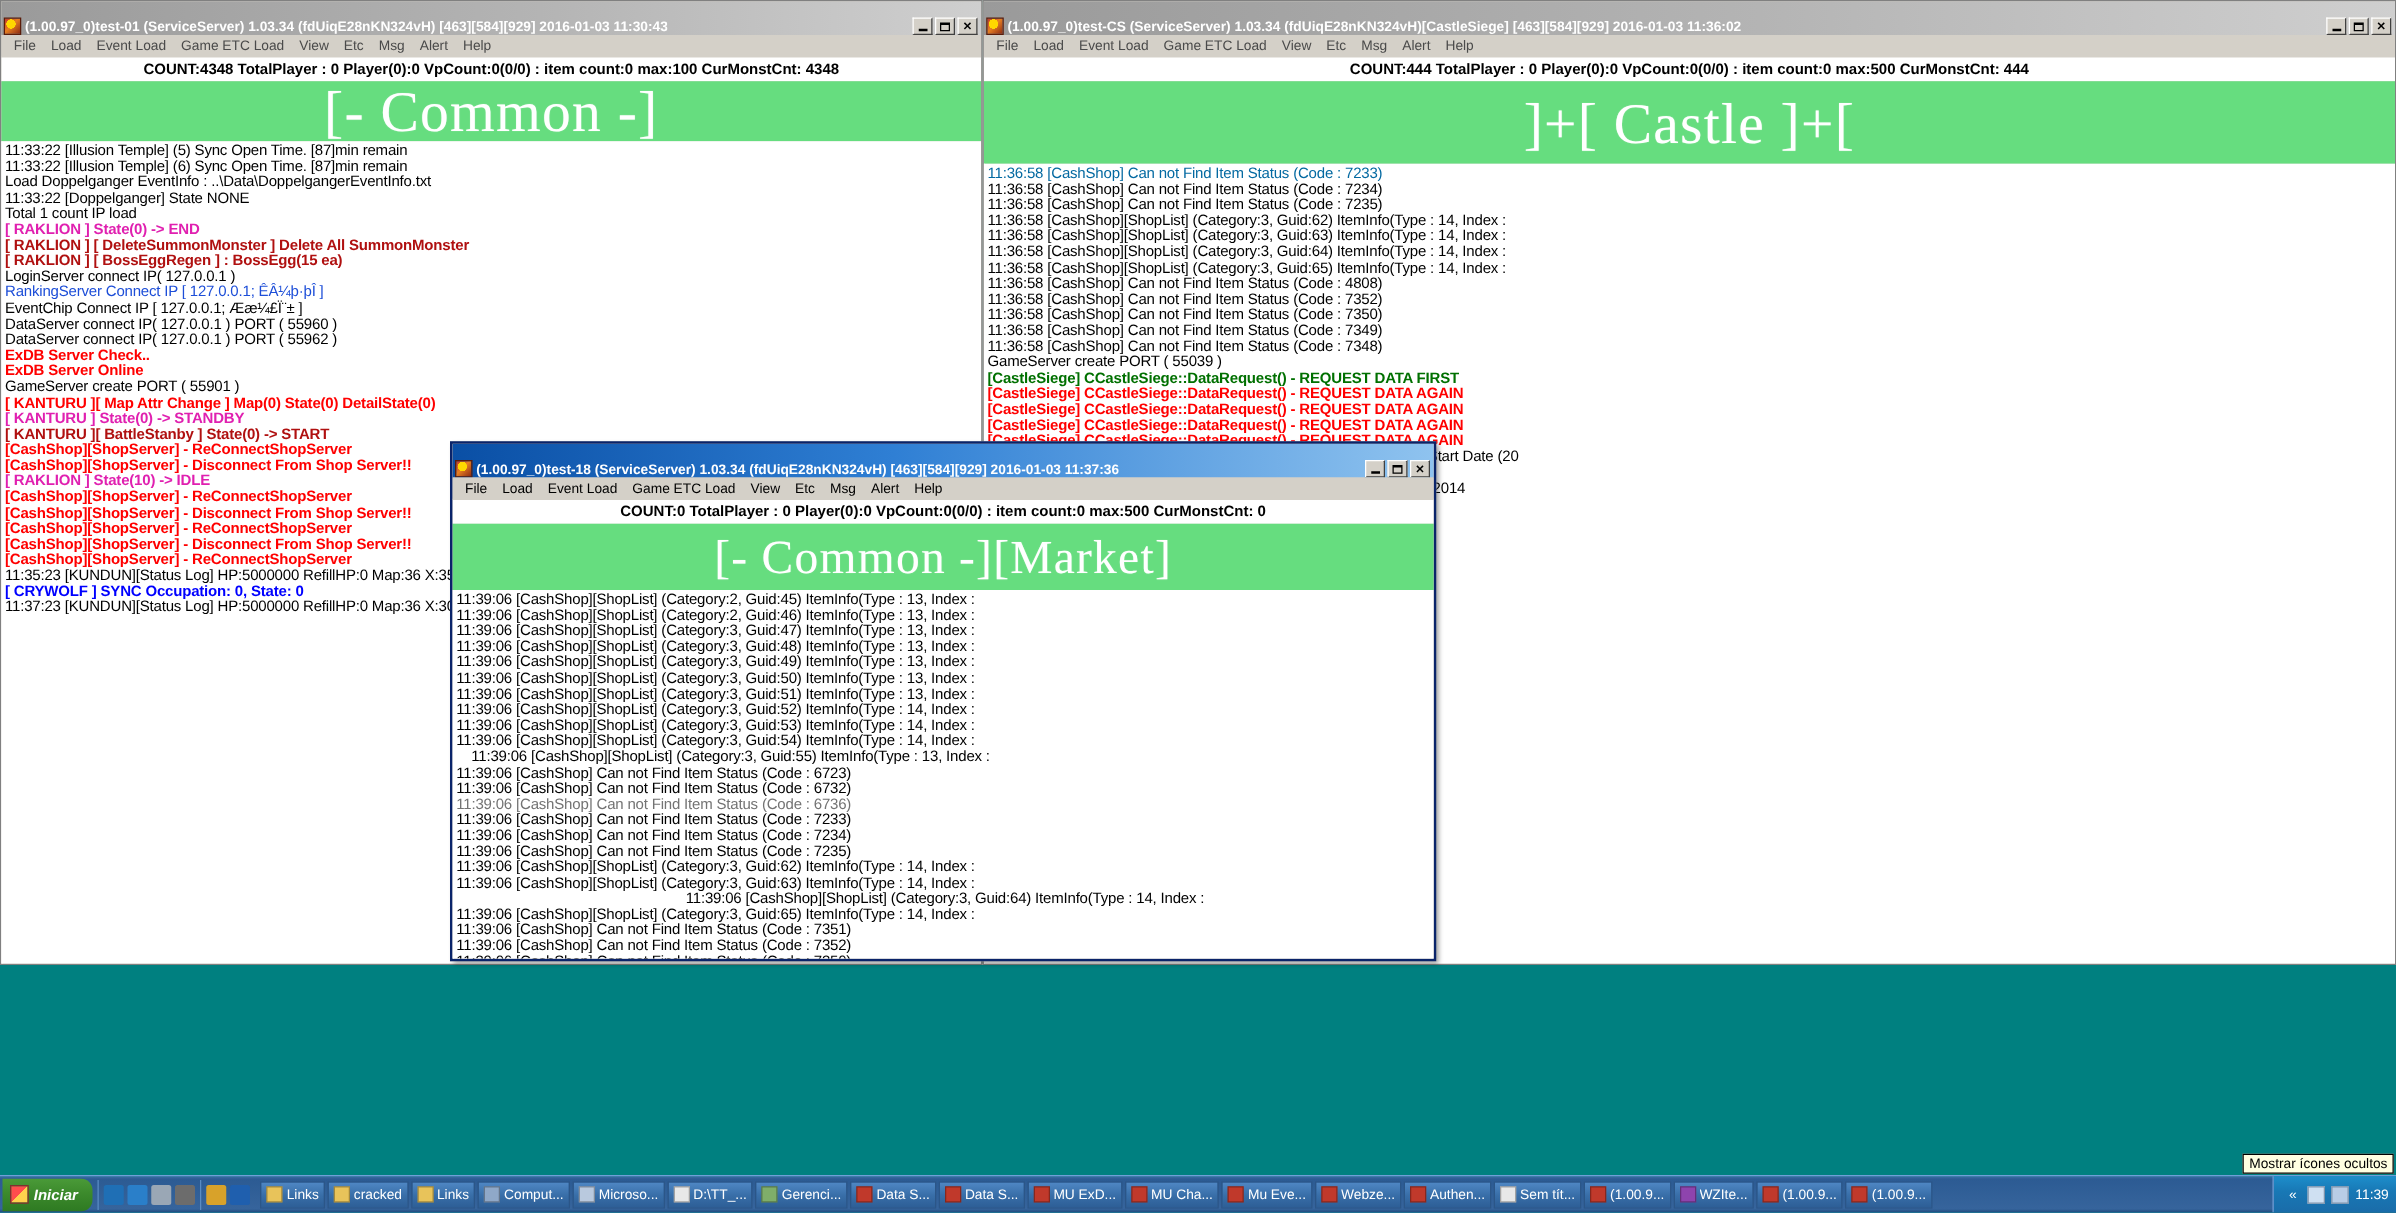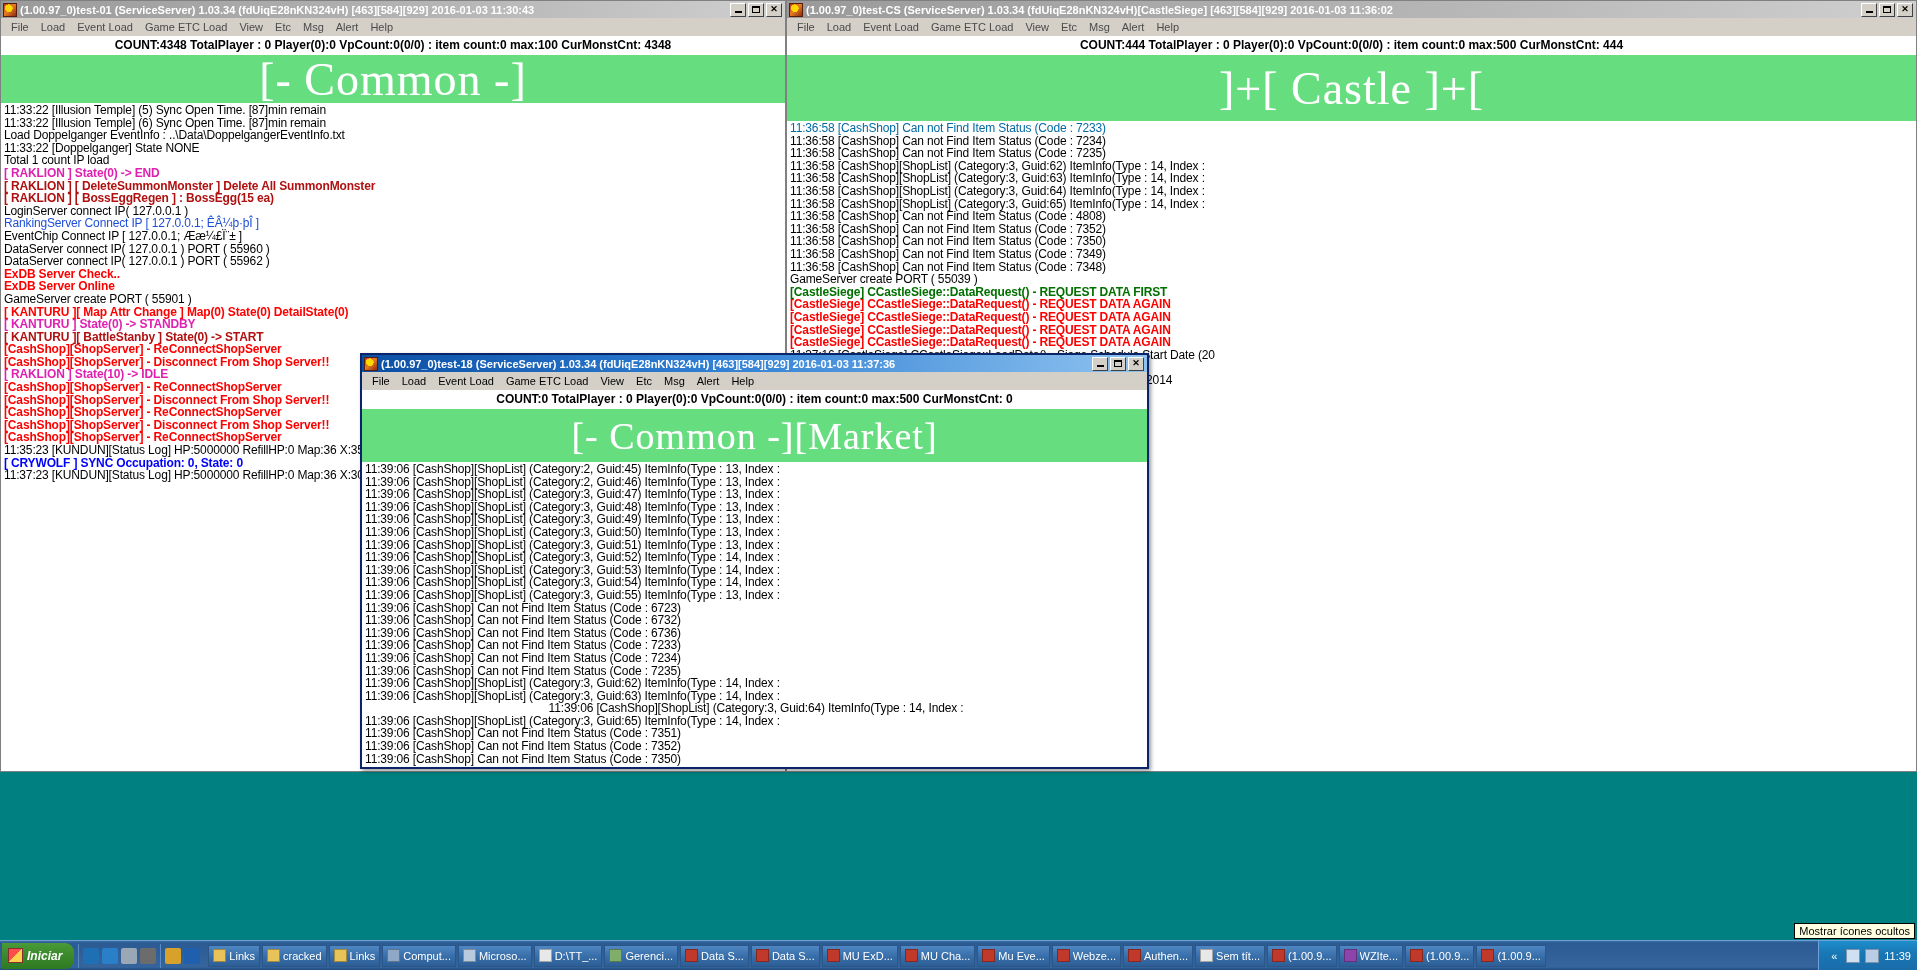--- a/index.html
+++ b/index.html
@@ -24,23 +24,23 @@
     border: 1px solid #808080;
     display: flex;
     flex-direction: column;
     overflow: hidden;
   }
   .win.floating {
     border: 2px solid #0a246a;
     box-shadow: 2px 2px 4px rgba(0,0,0,.4);
   }
   .titlebar {
-    height: 17px;
+    height: 27px;
     display: flex;
-    align-items: center;
+    align-items: flex-end;
     padding: 0 2px 0 2px;
     background: linear-gradient(to right, #9a9a9a 0%, #b4b4b4 55%, #cfcfcf 100%);
     color: #ffffff;
     font-size: 11px;
     font-weight: bold;
     white-space: nowrap;
     overflow: hidden;
     flex: none;
   }
   .titlebar.active {
@@ -391,24 +391,24 @@
         <div class="logline plain" style="color: rgb(0, 0, 0);">11:39:06 [CashShop][ShopList] (Category:2, Guid:45) ItemInfo(Type : 13, Index :</div>
         <div class="logline plain" style="color: rgb(0, 0, 0);">11:39:06 [CashShop][ShopList] (Category:2, Guid:46) ItemInfo(Type : 13, Index :</div>
         <div class="logline plain" style="color: rgb(0, 0, 0);">11:39:06 [CashShop][ShopList] (Category:3, Guid:47) ItemInfo(Type : 13, Index :</div>
         <div class="logline plain" style="color: rgb(0, 0, 0);">11:39:06 [CashShop][ShopList] (Category:3, Guid:48) ItemInfo(Type : 13, Index :</div>
         <div class="logline plain" style="color: rgb(0, 0, 0);">11:39:06 [CashShop][ShopList] (Category:3, Guid:49) ItemInfo(Type : 13, Index :</div>
         <div class="logline plain" style="color: rgb(0, 0, 0);">11:39:06 [CashShop][ShopList] (Category:3, Guid:50) ItemInfo(Type : 13, Index :</div>
         <div class="logline plain" style="color: rgb(0, 0, 0);">11:39:06 [CashShop][ShopList] (Category:3, Guid:51) ItemInfo(Type : 13, Index :</div>
         <div class="logline plain" style="color: rgb(0, 0, 0);">11:39:06 [CashShop][ShopList] (Category:3, Guid:52) ItemInfo(Type : 14, Index :</div>
         <div class="logline plain" style="color: rgb(0, 0, 0);">11:39:06 [CashShop][ShopList] (Category:3, Guid:53) ItemInfo(Type : 14, Index :</div>
         <div class="logline plain" style="color: rgb(0, 0, 0);">11:39:06 [CashShop][ShopList] (Category:3, Guid:54) ItemInfo(Type : 14, Index :</div>
-        <div class="logline plain" style="color: rgb(0, 0, 0);">11:39:06 [CashShop][ShopList] (Category:3, Guid:55) ItemInfo(Type : 13, Index :</div>
+        <div class="logline plain" style="color: rgb(0, 0, 0); margin-left: 12px;">11:39:06 [CashShop][ShopList] (Category:3, Guid:55) ItemInfo(Type : 13, Index :</div>
         <div class="logline plain" style="color: rgb(0, 0, 0);">11:39:06 [CashShop] Can not Find Item Status (Code : 6723)</div>
         <div class="logline plain" style="color: rgb(0, 0, 0);">11:39:06 [CashShop] Can not Find Item Status (Code : 6732)</div>
-        <div class="logline plain" style="color: #000000;">11:39:06 [CashShop] Can not Find Item Status (Code : 6736)</div>
+        <div class="logline plain" style="color: #737373;">11:39:06 [CashShop] Can not Find Item Status (Code : 6736)</div>
         <div class="logline plain" style="color: rgb(0, 0, 0);">11:39:06 [CashShop] Can not Find Item Status (Code : 7233)</div>
         <div class="logline plain" style="color: rgb(0, 0, 0);">11:39:06 [CashShop] Can not Find Item Status (Code : 7234)</div>
         <div class="logline plain" style="color: rgb(0, 0, 0);">11:39:06 [CashShop] Can not Find Item Status (Code : 7235)</div>
         <div class="logline plain" style="color: rgb(0, 0, 0);">11:39:06 [CashShop][ShopList] (Category:3, Guid:62) ItemInfo(Type : 14, Index :</div>
         <div class="logline plain" style="color: rgb(0, 0, 0);">11:39:06 [CashShop][ShopList] (Category:3, Guid:63) ItemInfo(Type : 14, Index :</div>
         <div class="logline plain" style="color: rgb(0, 0, 0); text-align: center;">11:39:06 [CashShop][ShopList] (Category:3, Guid:64) ItemInfo(Type : 14, Index :</div>
         <div class="logline plain" style="color: rgb(0, 0, 0);">11:39:06 [CashShop][ShopList] (Category:3, Guid:65) ItemInfo(Type : 14, Index :</div>
         <div class="logline plain" style="color: rgb(0, 0, 0);">11:39:06 [CashShop] Can not Find Item Status (Code : 7351)</div>
         <div class="logline plain" style="color: rgb(0, 0, 0);">11:39:06 [CashShop] Can not Find Item Status (Code : 7352)</div>
         <div class="logline plain" style="color: rgb(0, 0, 0);">11:39:06 [CashShop] Can not Find Item Status (Code : 7350)</div>

